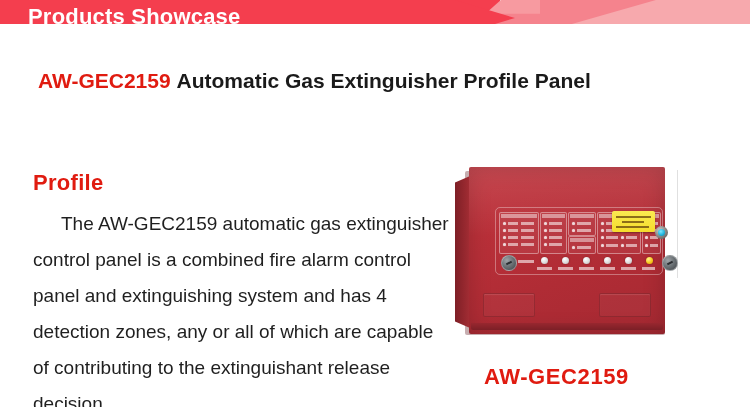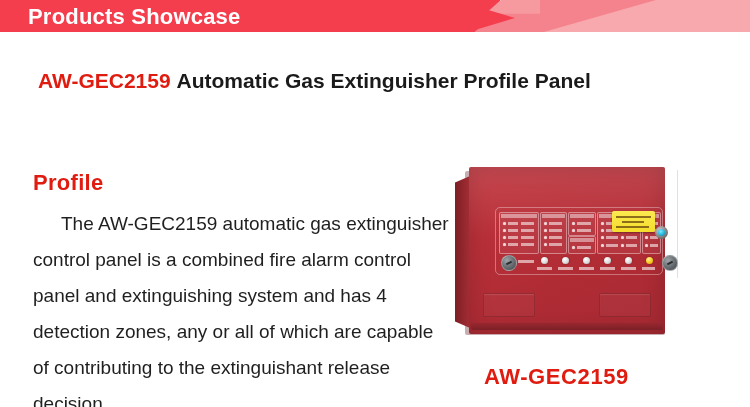--- a/index.html
+++ b/index.html
@@ -4,21 +4,21 @@
 <style>
   html,body{margin:0;padding:0;background:#fff;}
   body{
     width:750px;height:407px;overflow:hidden;position:relative;
     font-family:"Liberation Sans","DejaVu Sans",sans-serif;
     -webkit-font-smoothing:antialiased;
   }
 
   
   .banner{
-    position:absolute;left:0;top:0;width:750px;height:32px;overflow:hidden;
+    position:absolute;left:0;top:0;width:750px;height:24px;overflow:hidden;
     background:#ffffff;
   }
   .bnr-solid{
     position:absolute;left:0;top:0;width:500px;height:36px;
     background:#f43e4e;
   }
   .bnr-chevron{
     position:absolute;left:455px;top:0;width:0;height:0;
     border-top:18px solid transparent;
     border-bottom:18px solid transparent;

